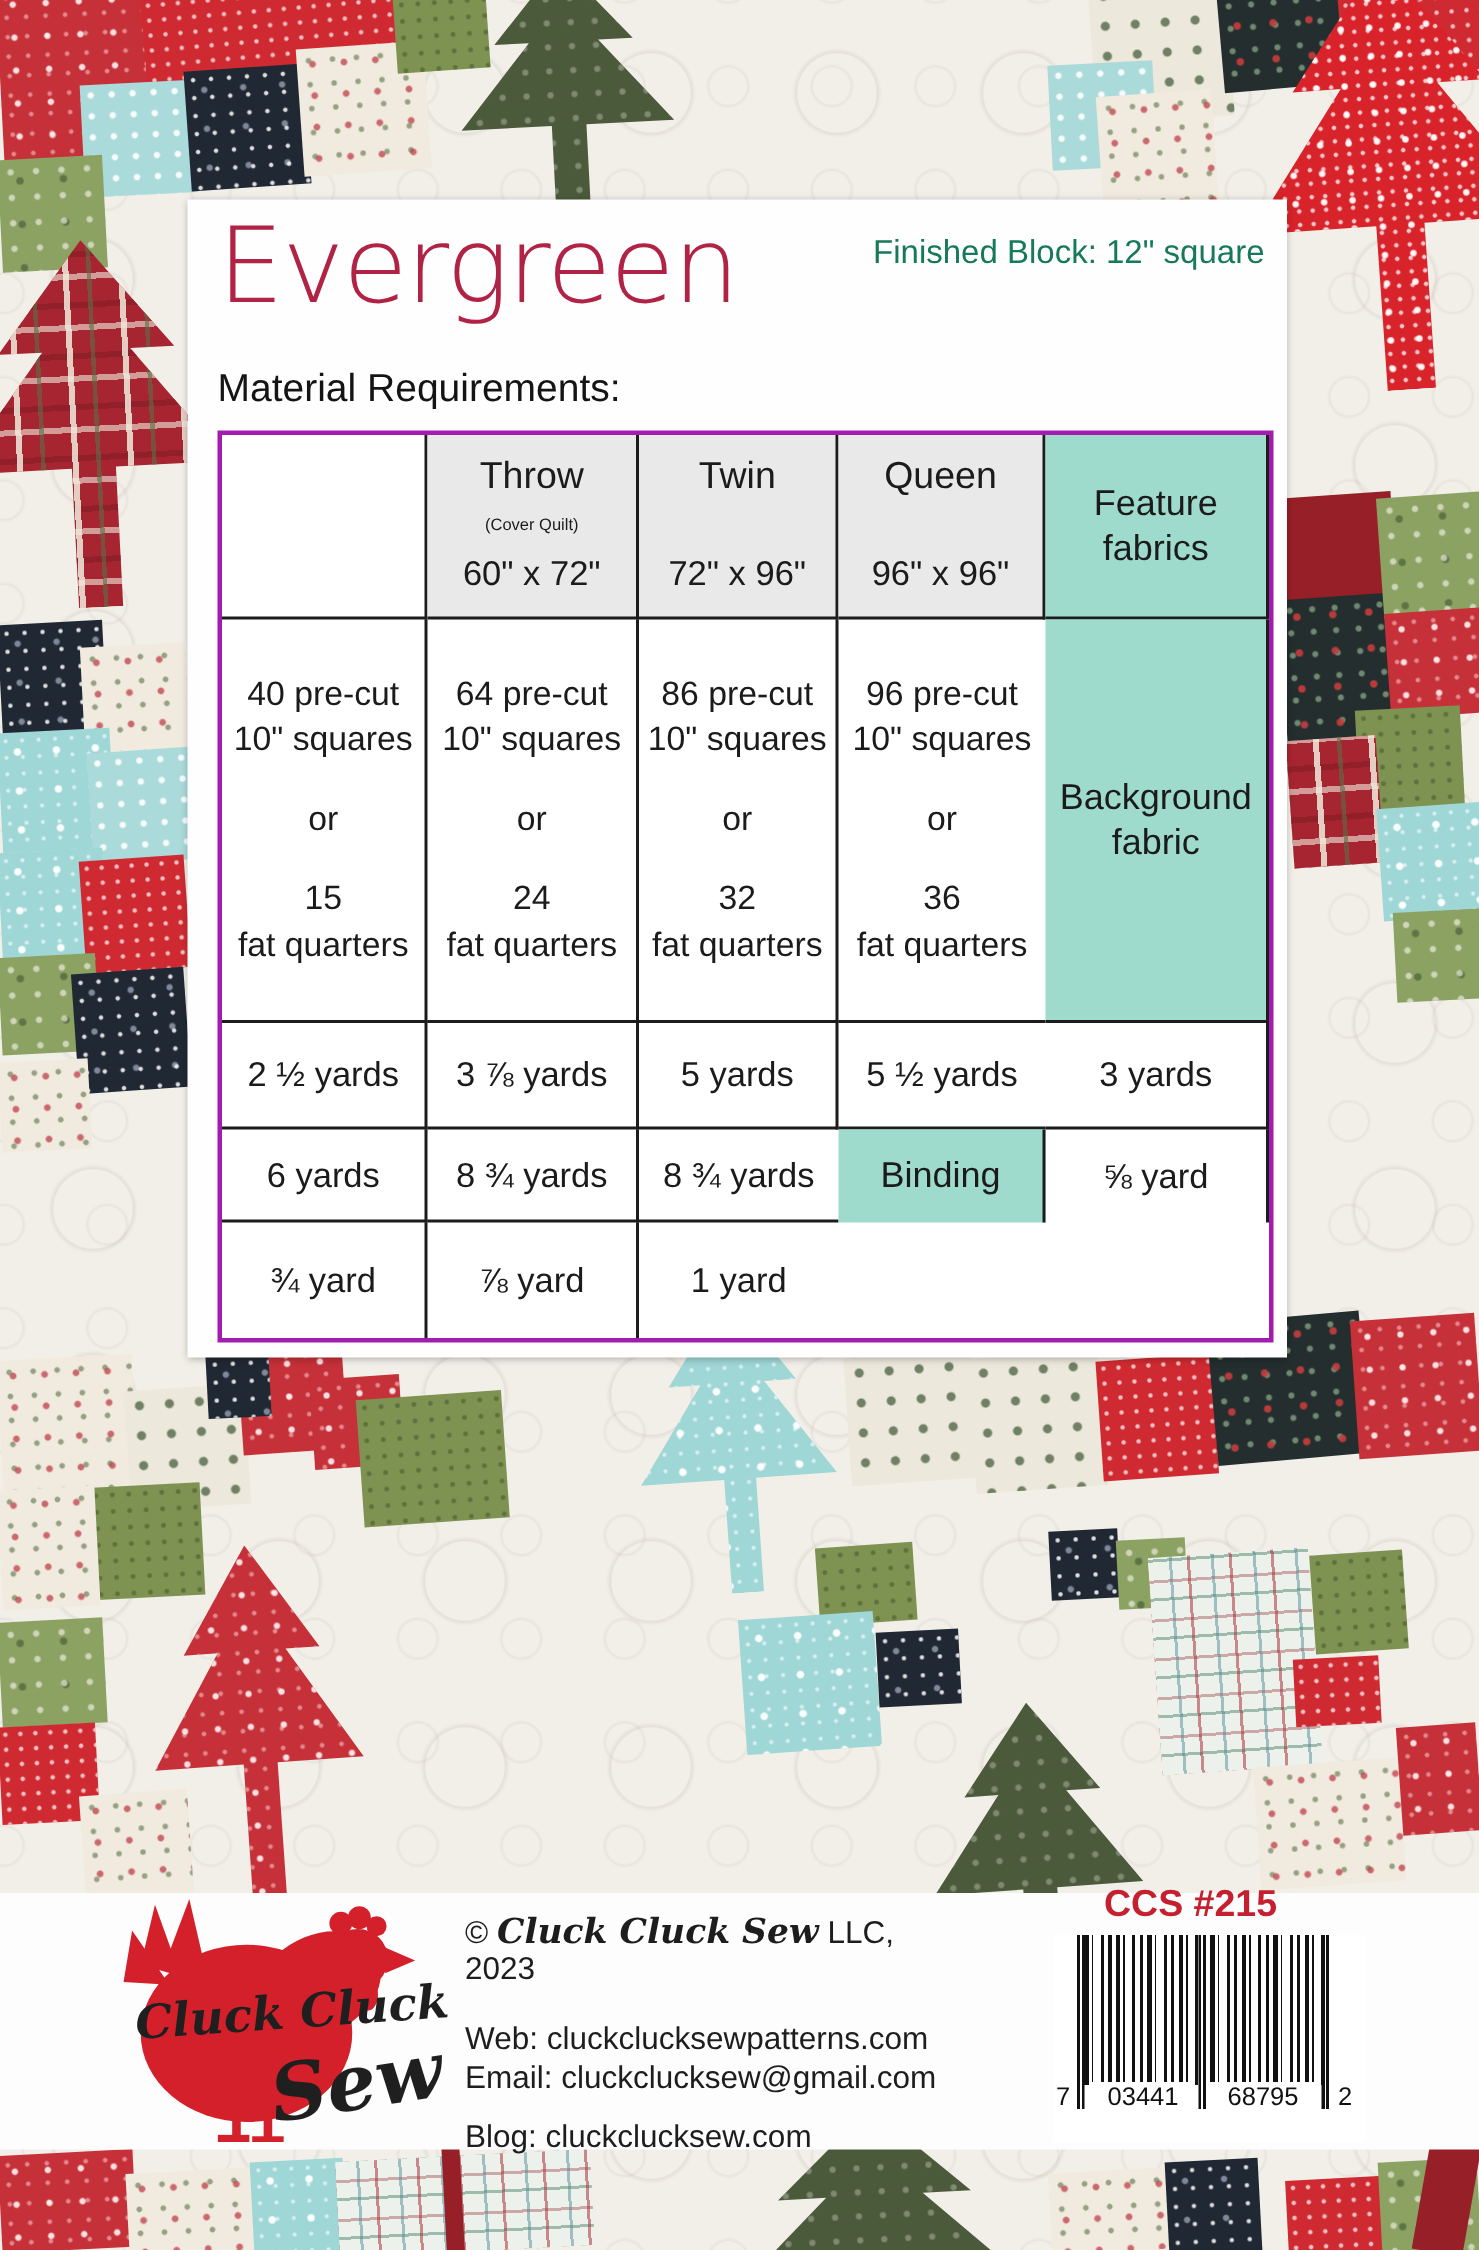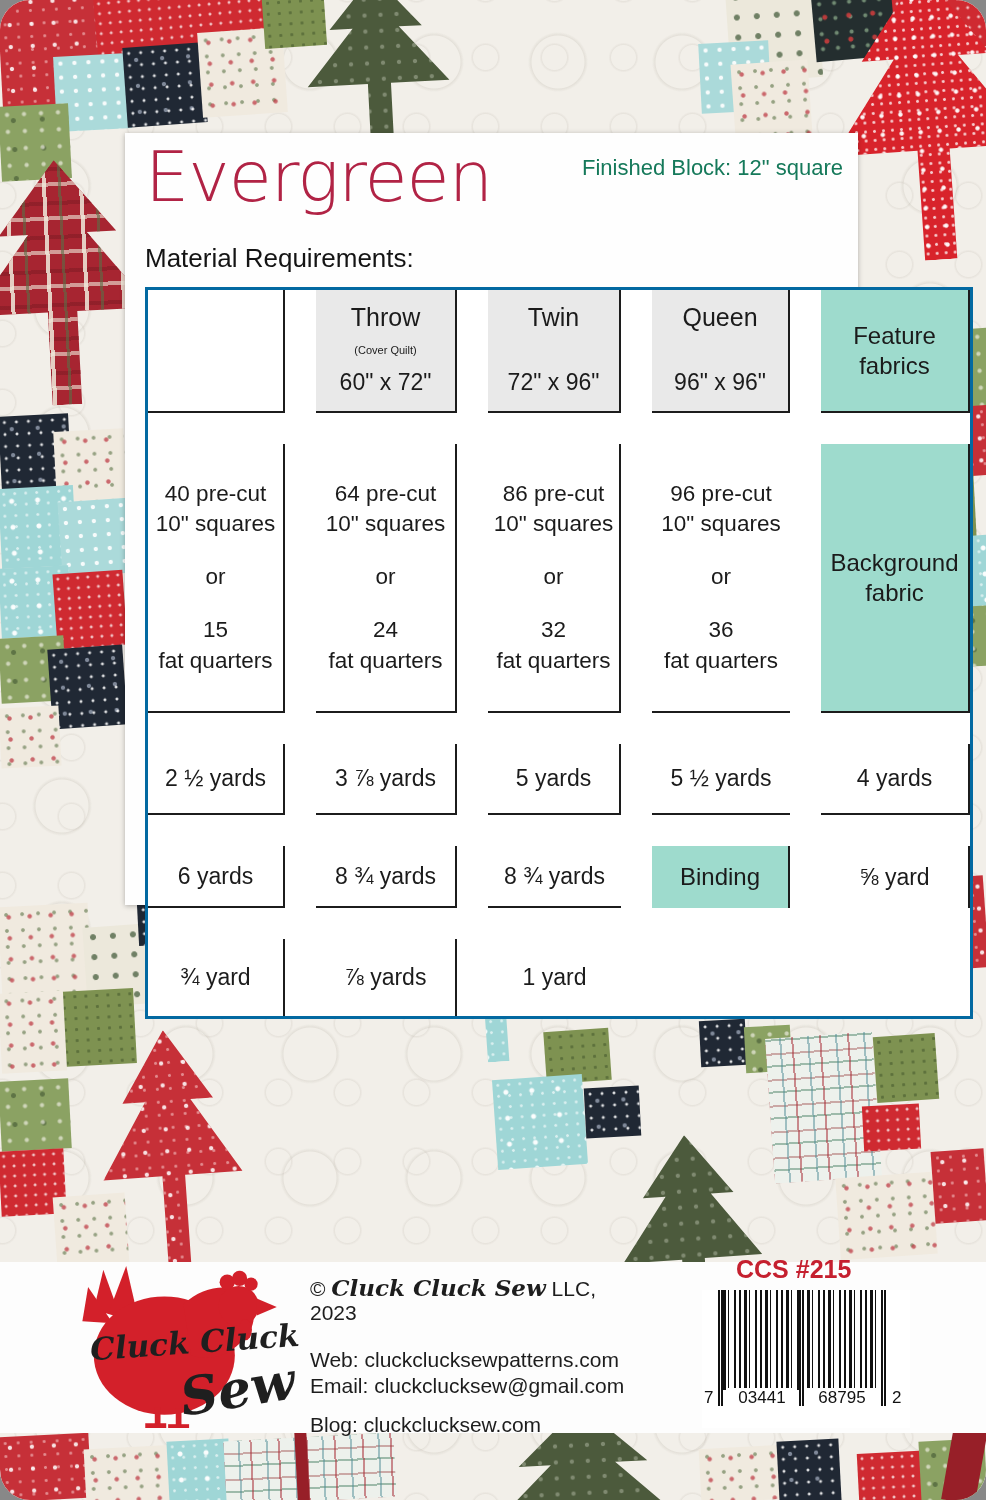--- a/index.html
+++ b/index.html
@@ -1,17 +1,17 @@
 <!DOCTYPE html>
 <html><head>
 <meta charset="utf-8">
 <style>
   html,body{margin:0;padding:0;}
   body{font-family:"Liberation Sans",sans-serif;background:#888;}
-  #page{position:relative;width:986px;height:1500px;overflow:hidden;background:#f2efe9;border-radius:30px;}
+  #page{position:relative;width:986px;height:1500px;overflow:hidden;background:#f2efe9;}
 
   
   #quilt{
     position:absolute;inset:0;z-index:1;
     background-color:#f2efe9;
     background-image:
       radial-gradient(circle at 50% 50%, transparent 26px, rgba(175,168,155,.20) 27px, transparent 30px),
       radial-gradient(circle at 50% 50%, transparent 12px, rgba(175,168,155,.16) 13px, transparent 15px);
     background-size:124px 124px, 69px 69px;
     background-position:0 0, 37px 23px;
@@ -55,24 +55,23 @@
   #mat-req{
     position:absolute;left:20px;top:110px;
     font-size:26px;color:#141414;
   }
   
   #req-table{
     position:absolute;left:20px;top:154px;
     display:grid;
     grid-template-columns:137px 141px 133px 138px 149px;
     grid-template-rows:123px 269px 71px 62px 77px;
-    border:3px solid #0369a1;
+    border:3px solid #a21caf;
     box-sizing:content-box;
     background:#fff;
-    gap:31px;
   }
   .cell{border-right:2.5px solid #1c1c1c;border-bottom:2.5px solid #1c1c1c;
     display:flex;flex-direction:column;align-items:center;justify-content:center;
     color:#1b1b1b;box-sizing:border-box;}
   .cell.last-col{border-right:none;}
   .cell.last-row{border-bottom:none;text-align:center;}
   .hdr{background:#e9e9e9;justify-content:space-between;padding:13px 2px 15px 2px;}
   .hdr .hname{font-size:25px;}
   .hdr .hsub{font-size:11px;min-height:21px;line-height:21px;}
   .hdr .hdim{font-size:23px;}
@@ -247,29 +246,29 @@
         <span class="fline f-count">36</span>
         <span class="fline">fat quarters</span>
       </div>
 
       <div class="cell lbl">Background fabric</div>
       <div class="cell val">2 ½ yards</div>
       <div class="cell val">3 ⅞ yards</div>
       <div class="cell val">5 yards</div>
       <div class="cell val last-col">5 ½ yards</div>
 
-      <div class="cell val">4 yards</div>
+      <div class="cell val">3 yards</div>
       <div class="cell val">6 yards</div>
       <div class="cell val">8 ¾ yards</div>
       <div class="cell val last-col">8 ¾ yards</div>
 
       <div class="cell lbl last-row">Binding</div>
       <div class="cell val last-row">⅝ yard</div>
       <div class="cell val last-row">¾  yard</div>
-      <div class="cell val last-row">⅞ yards</div>
+      <div class="cell val last-row">⅞ yard</div>
       <div class="cell val last-row last-col">1 yard</div>
     </div>
   </div>
 
   <div id="footer">
     <div id="logo">
       <svg width="258" height="162" viewBox="0 0 240 170">
         <g fill="#d3202a">
           <path d="M28,4 L46,54 L18,46 Z"></path>
           <path d="M52,0 L64,52 L34,48 Z"></path>

